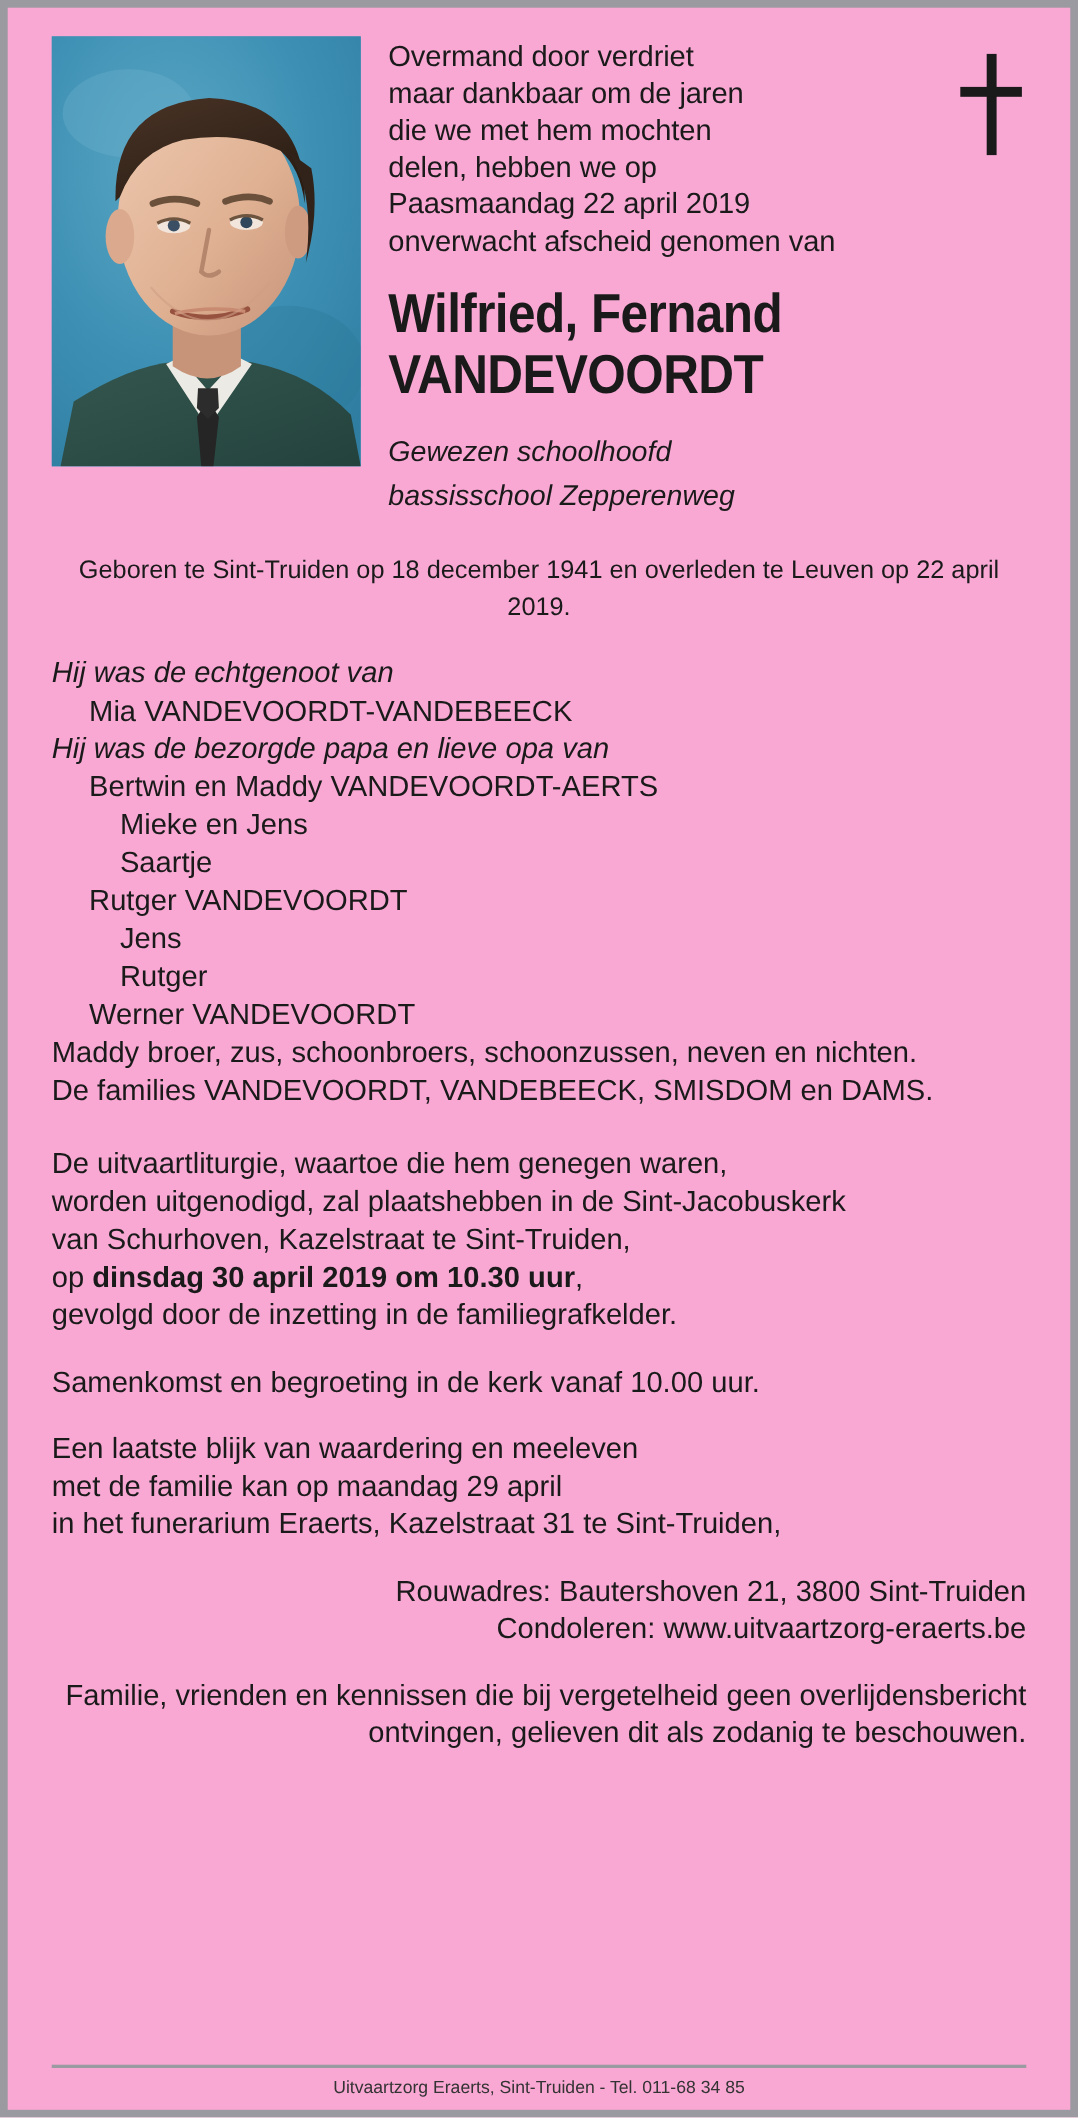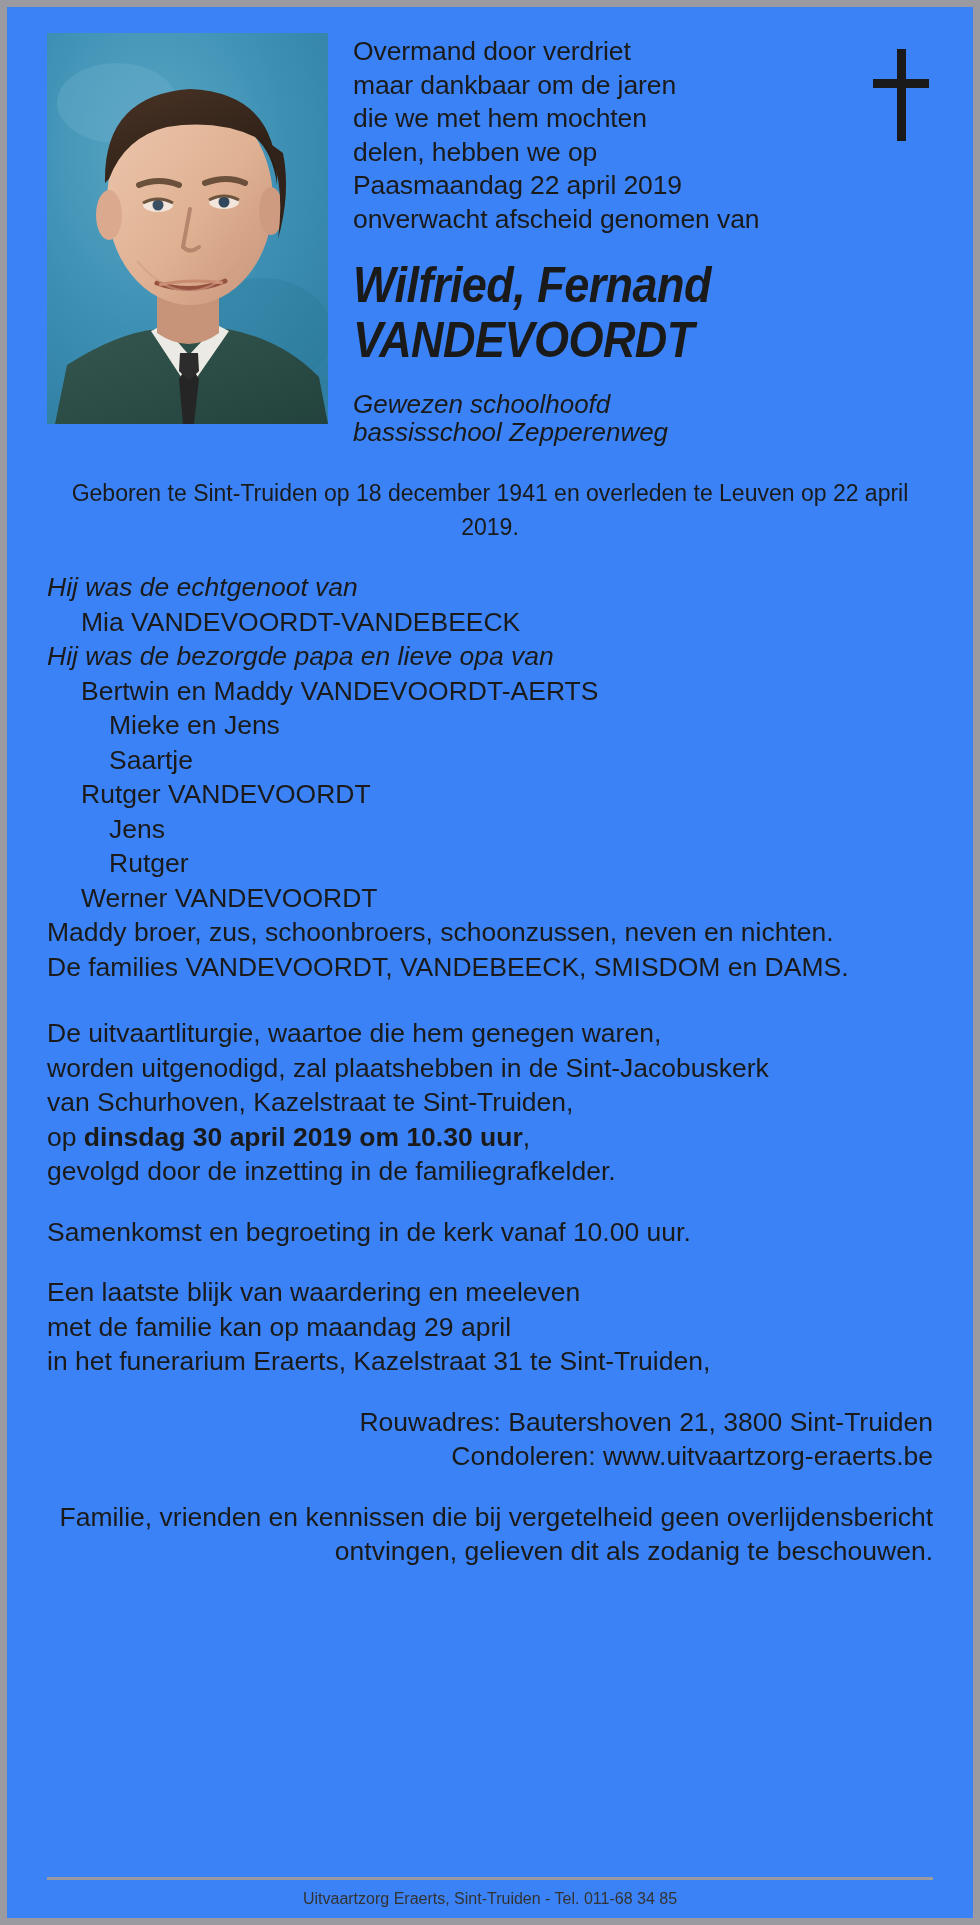--- a/index.html
+++ b/index.html
@@ -13,21 +13,21 @@
     font-family: "Liberation Sans", sans-serif;
     color: #1a1a1a;
     -webkit-font-smoothing: antialiased;
   }
 
   .card {
     position: relative;
     box-sizing: border-box;
     width: 980px;
     height: 1925px;
-    background: #3b82f6;
+    background: #f9a8d4;
     border-left: 7px solid #9a9aa0;
     border-right: 7px solid #9a9aa0;
     border-top: 7px solid #9a9aa0;
     border-bottom: 7px solid #9a9aa0;
     padding: 0;
     overflow: hidden;
   }
 
   .inner {
     box-sizing: border-box;
@@ -92,36 +92,36 @@
   }
 
   .intro {
     font-size: 26.5px;
     line-height: 33.5px;
     letter-spacing: -0.1px;
     white-space: pre-line;
     max-width: 420px;
   }
 
-  .name-block { margin-top: 22px; font-style: italic; }
+  .name-block { margin-top: 22px; }
 
   .name-line {
     font-size: 50px;
     line-height: 55px;
     font-weight: bold;
     letter-spacing: -0.6px;
     transform: scaleX(0.9);
     transform-origin: left center;
     white-space: nowrap;
   }
 
   .subtitle {
     margin-top: 22px;
     font-size: 26px;
-    line-height: 28px;
+    line-height: 40px;
     font-style: italic;
     white-space: pre-line;
   }
 
   
   .born {
     margin-top: 30px;
     text-align: center;
     font-size: 23px;
     line-height: 34px;

